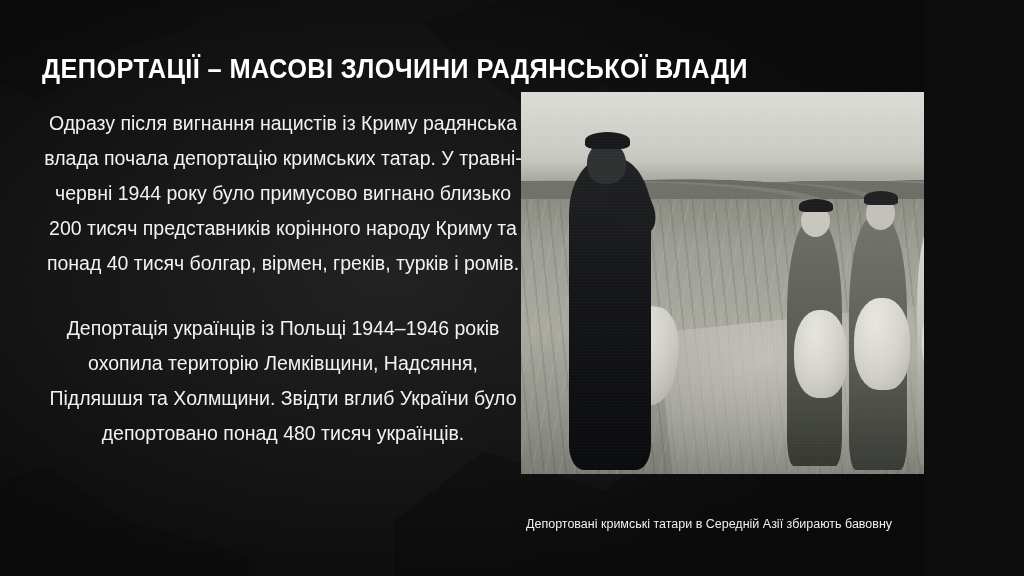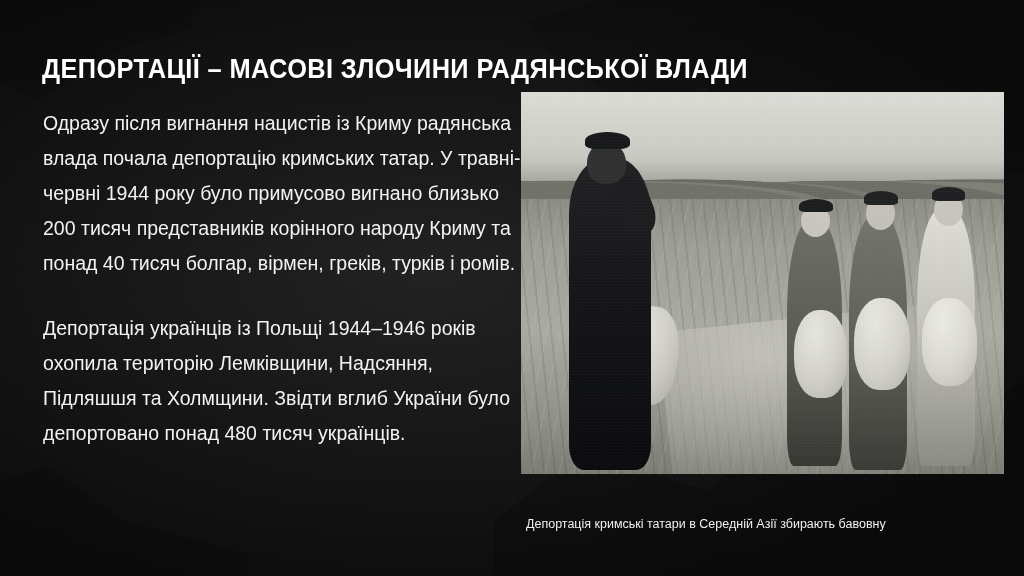--- a/index.html
+++ b/index.html
@@ -8,21 +8,21 @@
     background: #0d0d0d;
   }
   body {
     width: 1024px;
     height: 576px;
     overflow: hidden;
     font-family: "Liberation Sans", sans-serif;
   }
   .slide {
     position: relative;
-    width: 1024px;
+    width: 924px;
     height: 576px;
     background: #111111;
     overflow: hidden;
   }
 
   
   .bg-base {
     position: absolute;
     inset: 0;
     background: #1a1a1a;
@@ -100,20 +100,21 @@
     left: 43px;
     top: 106px;
     width: 480px;
     color: #f2f2f2;
     font-size: 19.5px;
     line-height: 35px;
     font-family: "Liberation Sans", sans-serif;
   }
   .body-text p {
     margin: 0 0 30px 0;
+    text-align: center;
   }
   .body-text p:last-child {
     margin-bottom: 16px;
   }
 
   
   .photo-frame {
     position: absolute;
     left: 521px;
     top: 92px;
@@ -357,15 +358,15 @@
       <div class="fig fig-d-body"></div>
       <div class="fig fig-d-head"></div>
       <div class="fig fig-d-cap"></div>
       <div class="fig fig-d-sack"></div>
 
       <div class="photo-tone"></div>
       <div class="photo-grain"></div>
     </div>
   </div>
 
-  <div class="caption">Депортація кримські татари в Середній Азії збирають бавовну</div>
+  <div class="caption">Депортовані кримські татари в Середній Азії збирають бавовну</div>
 
 </div>
 
 </body></html>

